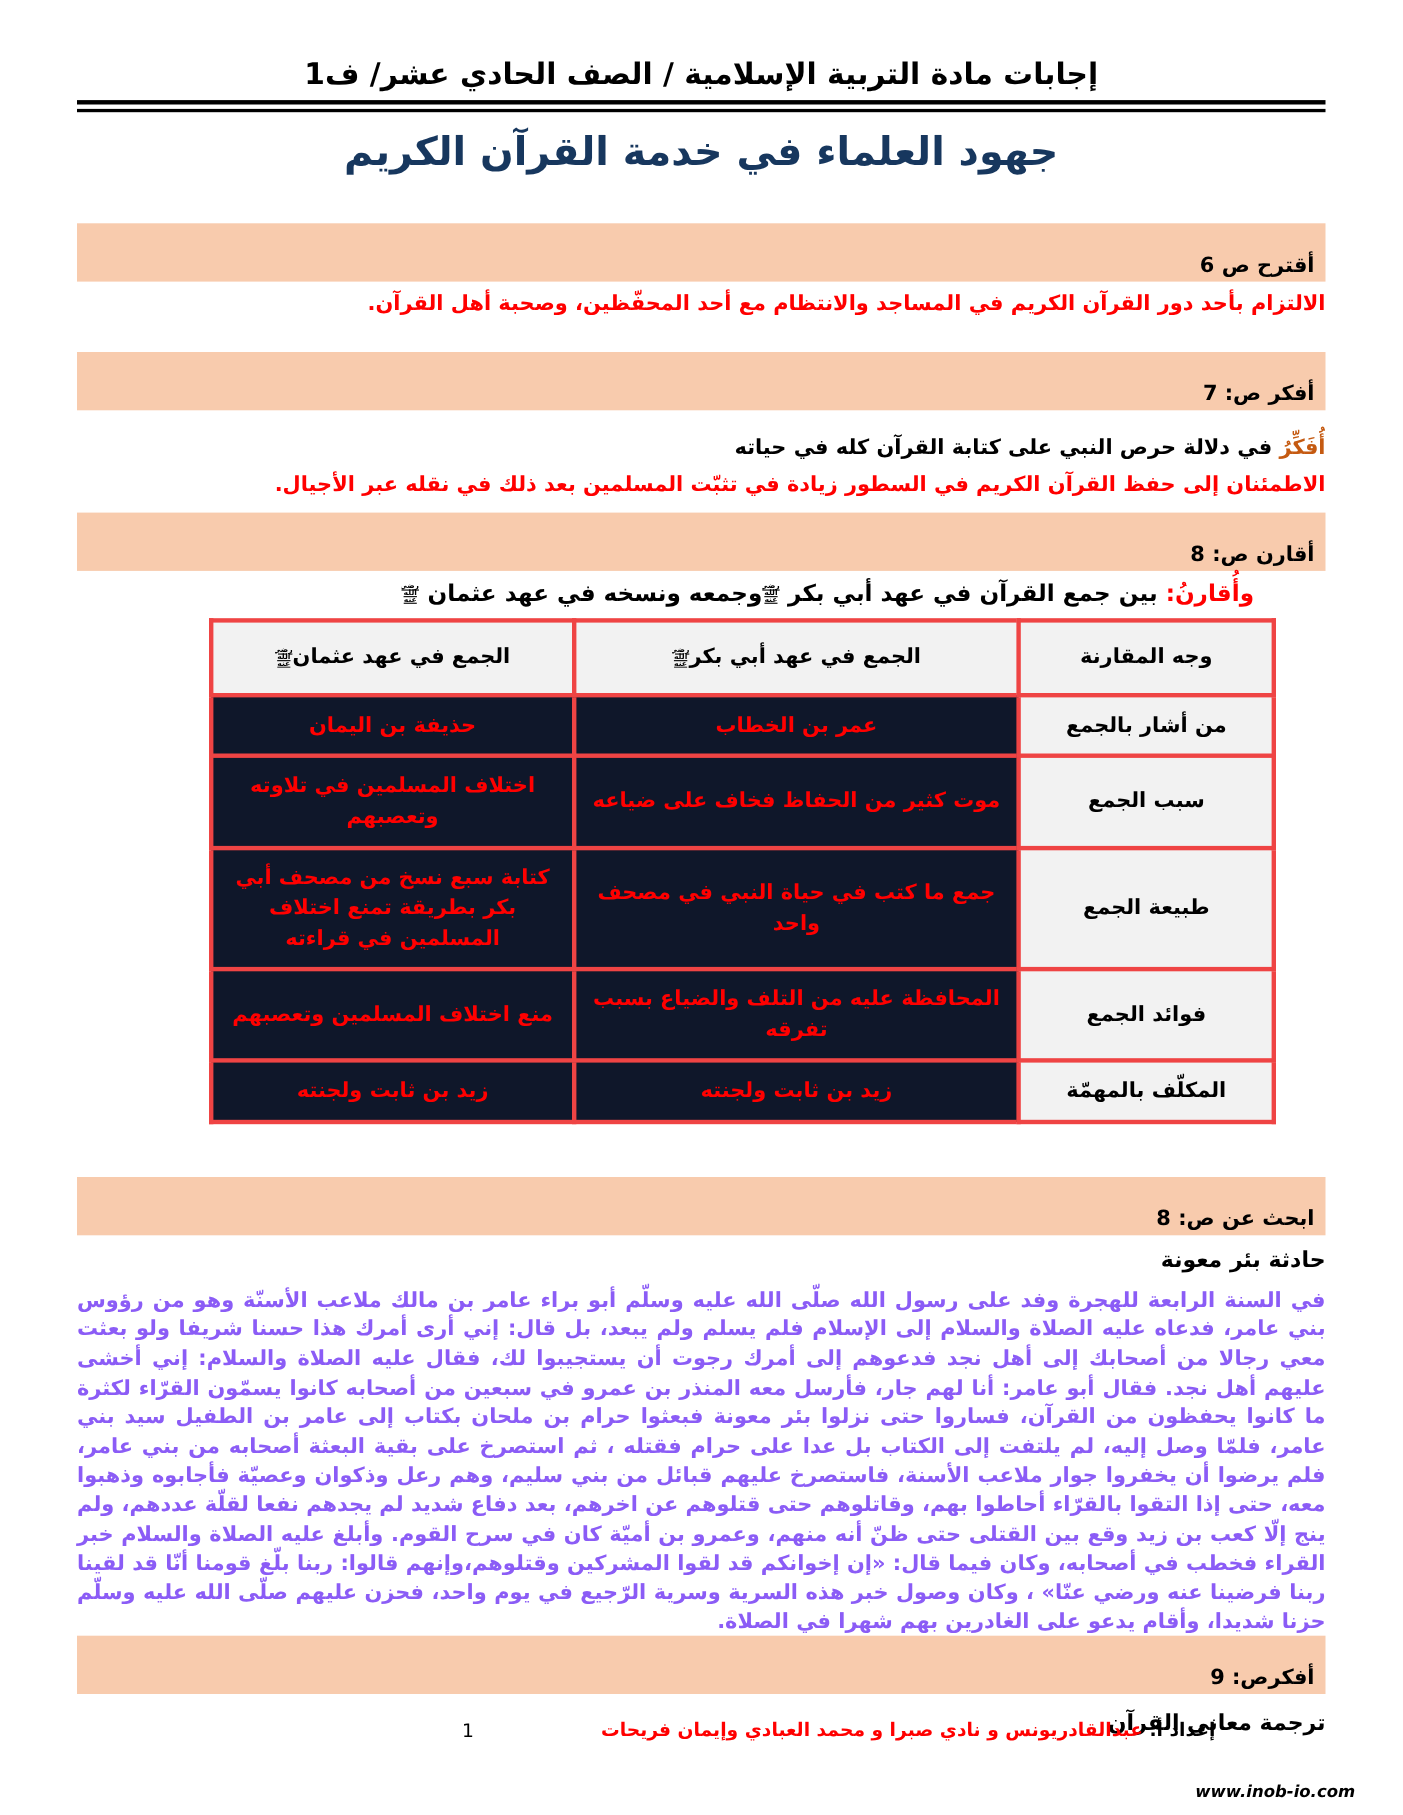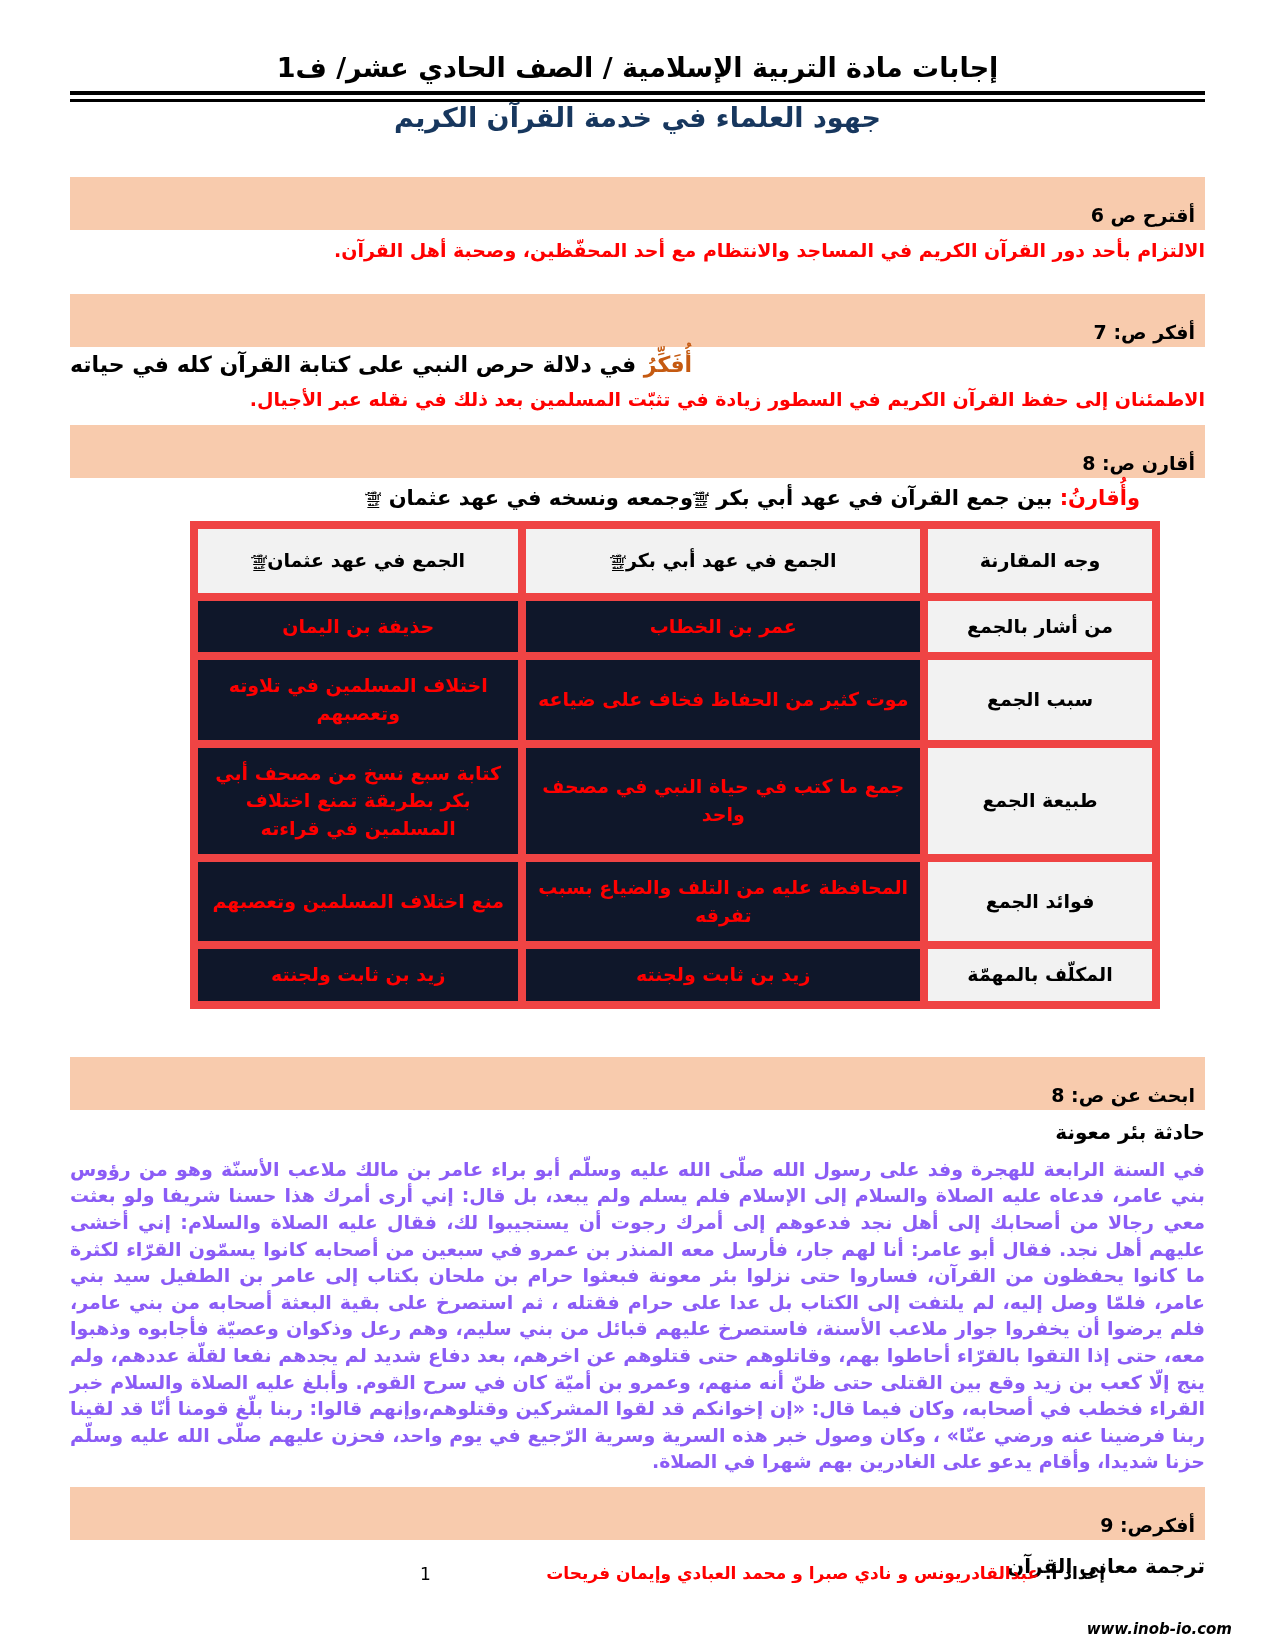--- a/index.html
+++ b/index.html
@@ -16,64 +16,64 @@
 
   .header-title {
     text-align: center; font-size: 27px; font-weight: bold; color: #000;
     letter-spacing: 0;
   }
   .double-rule {
     margin-top: 8px; height: 4px;
     border-top: 4px solid #000; border-bottom: 3px solid #000;
   }
   .doc-title {
-    text-align: center;
-    font-size: 27px; font-weight: bold; color: #17375E;
+    margin-top: 16px; text-align: center;
+    font-size: 36px; font-weight: bold; color: #17375E;
   }
 
   .bar {
     background: #F8CBAD; height: 53px;
     display: flex; align-items: flex-end;
     padding: 0 10px 4px 10px; box-sizing: border-box;
     font-size: 19px; font-weight: bold; color: #000;
   }
   .bar1 { margin-top: 44px; }
   .bar2 { margin-top: 30px; }
   .bar3 { margin-top: 12px; }
   .bar4 { margin-top: 48px; }
 
   .red { color: #FF0000; }
   .answer-line {
     margin-top: 8px; font-size: 19px; font-weight: bold; color: #FF0000;
     text-align: right; line-height: 1.35;
   }
   .plain-line {
-    margin-top: 3px; font-size: 22px; font-weight: bold; color: #000;
-    text-align: left; line-height: 1.35;
+    margin-top: 22px; font-size: 19px; font-weight: bold; color: #000;
+    text-align: right; line-height: 1.35;
   }
   .lead-orange { color: #C55A11; font-weight: bold; }
 
   .compare-intro {
     margin: 6px 65px 0 0; font-size: 21px; font-weight: bold;
     text-align: right; line-height: 1.4;
   }
   .honorific {
     display: inline-block; width: 16px; font-size: 7px; line-height: 0.85;
     text-align: center; vertical-align: middle; font-weight: bold;
     overflow: hidden; max-height: 22px; text-decoration: underline;
   }
 
   table.compare-table {
     border-collapse: collapse;
     width: calc(100% - 165px);
     margin: 8px 45px 0 120px;
     table-layout: fixed;
   }
   .compare-table td, .compare-table th {
-    border: 8px solid #ef4444;
+    border: 4px solid #ef4444;
     font-size: 19px; font-weight: bold;
     text-align: center; vertical-align: middle;
     padding: 12px 10px; line-height: 1.45;
   }
   .compare-table .col-aspect { width: 23.3%; }
   .compare-table .col-abubakr { width: 42.5%; }
   .compare-table .col-uthman { width: 34.2%; }
   .compare-table thead th { background: #F2F2F2; color: #000; padding: 18px 10px; }
   .compare-table td.label-cell { background: #F2F2F2; color: #000; }
   .compare-table td.value-cell { color: #FF0000; background: #0f172a; }

